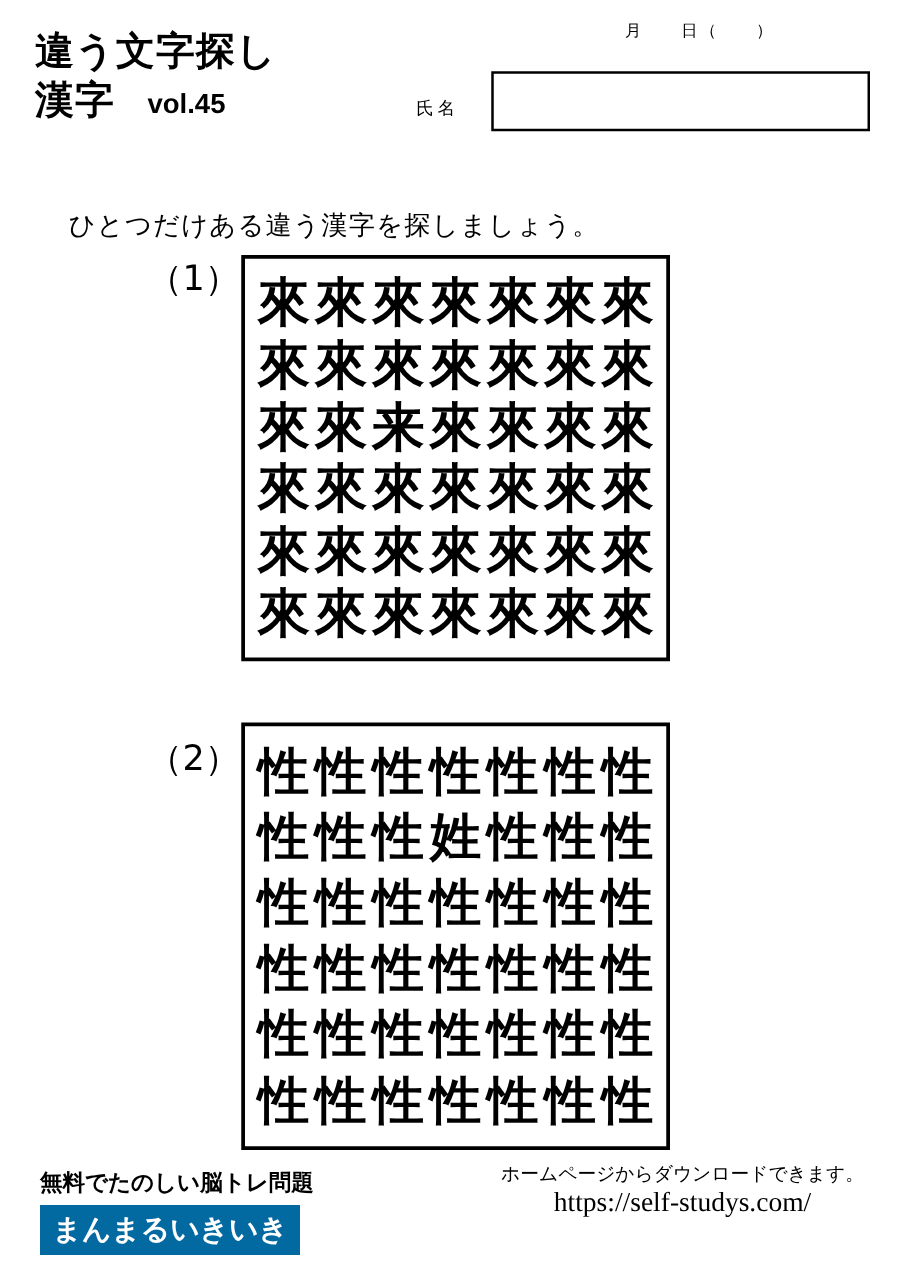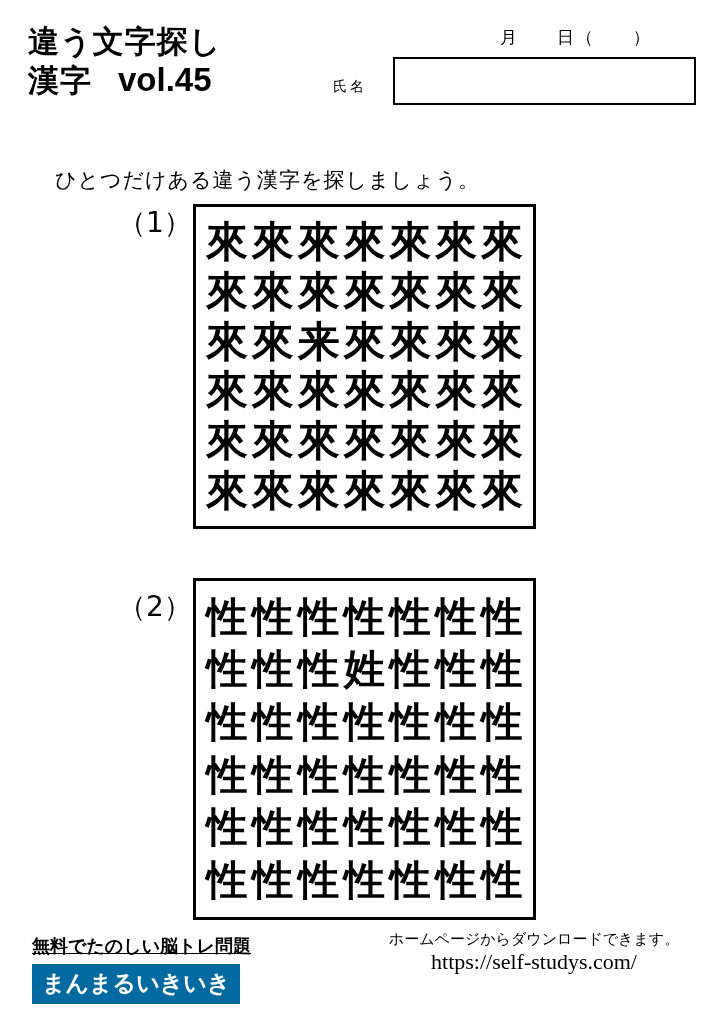--- a/index.html
+++ b/index.html
@@ -43,31 +43,31 @@
     font-size: 31px;
     letter-spacing: 1px;
     line-height: 40px;
     white-space: nowrap;
   }
   .title-vol {
     display: inline-block;
     margin-left: 26px;
     font-family: "Liberation Sans", sans-serif;
     font-weight: bold;
-    font-size: 33px;
+    font-size: 22px;
     letter-spacing: 0px;
   }
 
   .date-row {
     position: absolute;
     left: 500px;
-    top: 26px;
+    top: 16px;
     width: 200px;
     font-family: "DejaVu Sans", sans-serif;
-    font-size: 17px;
+    font-size: 13px;
     letter-spacing: 2px;
     white-space: nowrap;
   }
 
   .name-label {
     position: absolute;
     left: 333px;
     top: 78px;
     font-family: "DejaVu Sans", sans-serif;
     font-size: 14px;
@@ -141,38 +141,37 @@
     left: 32px;
     top: 934px;
     width: 300px;
   }
   .footer-tag {
     font-family: "DejaVu Sans", sans-serif;
     font-weight: bold;
     font-size: 18px;
     letter-spacing: 0px;
     white-space: nowrap;
-    text-decoration: underline;
   }
   .footer-brand {
     margin-top: 6px;
     display: inline-block;
     background: #0369a1;
     color: #ffffff;
     font-family: "DejaVu Sans", sans-serif;
     font-weight: bold;
     font-size: 23px;
     padding: 4px 10px 5px 10px;
     letter-spacing: 0px;
     white-space: nowrap;
   }
 
   .footer-right {
     position: absolute;
-    left: 374px;
+    left: 386px;
     top: 930px;
     width: 320px;
     text-align: center;
   }
   .footer-dl {
     font-family: "DejaVu Sans", sans-serif;
     font-size: 15px;
     letter-spacing: 0px;
     white-space: nowrap;
   }

